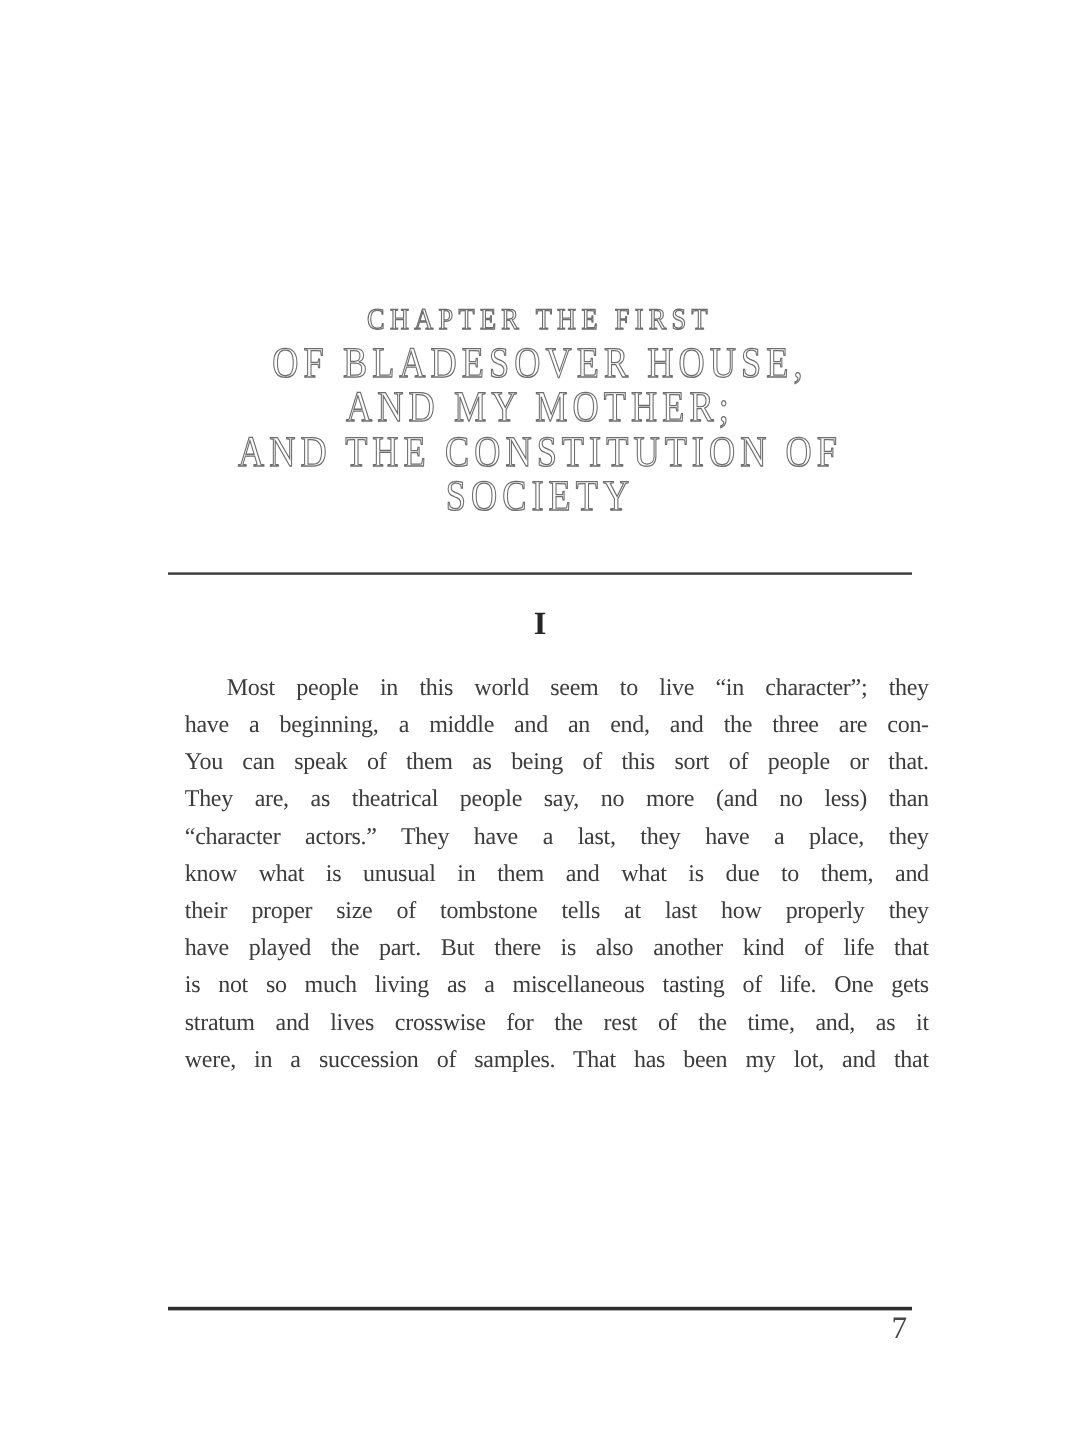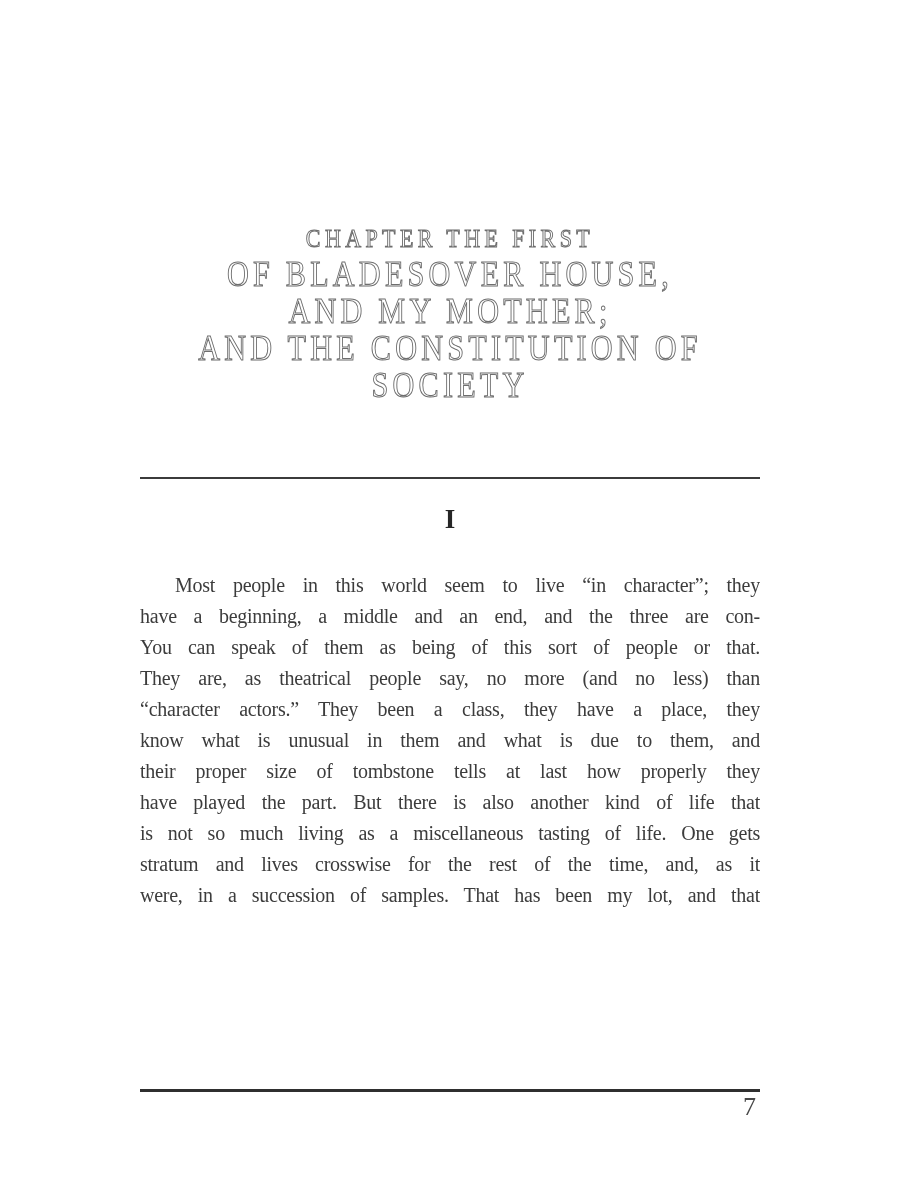--- a/index.html
+++ b/index.html
@@ -17,21 +17,21 @@
     overflow: hidden;
   }
   .col {
     position: absolute;
     left: 140px;
     width: 620px;
   }
 
   
   .chapter-head {
-    top: 222px;
+    top: 250px;
     text-align: center;
     color: #14532d;
   }
   .kicker {
     font-size: 25px;
     line-height: 34px;
     letter-spacing: 5px;
     transform: scaleX(0.88);
     transform-origin: 50% 50%;
   }
@@ -69,26 +69,27 @@
   .section-num {
     top: 504px;
     text-align: center;
     font-size: 27px;
     font-weight: bold;
     color: #262626;
   }
 
   
   .body-text {
-    top: 570px;
+    top: 558px;
     font-size: 20px;
     line-height: 31px;
     color: #3c3c3c;
     letter-spacing: -0.25px;
     word-spacing: -0.5px;
+    margin-left: 14px;
   }
   .bline {
     height: 31px;
     text-align: justify;
     text-align-last: justify;
     text-justify: inter-word;
     overflow: hidden;
     white-space: nowrap;
     white-space: normal;
   }
@@ -121,21 +122,21 @@
 
   <hr class="rule rule-top">
 
   <div class="col section-num">I</div>
 
   <div class="col body-text">
     <div class="bline indent">Most people in this world seem to live “in character”; they</div>
     <div class="bline">have a beginning, a middle and an end, and the three are con-</div>
     <div class="bline">You can speak of them as being of this sort of people or that.</div>
     <div class="bline">They are, as theatrical people say, no more (and no less) than</div>
-    <div class="bline">“character actors.” They been a class, they have a place, they</div>
+    <div class="bline">“character actors.” They have a last, they have a place, they</div>
     <div class="bline">know what is unusual in them and what is due to them, and</div>
     <div class="bline">their proper size of tombstone tells at last how properly they</div>
     <div class="bline">have played the part. But there is also another kind of life that</div>
     <div class="bline">is not so much living as a miscellaneous tasting of life. One gets</div>
     <div class="bline">stratum and lives crosswise for the rest of the time, and, as it</div>
     <div class="bline">were, in a succession of samples. That has been my lot, and that</div>
   </div>
 
   <hr class="rule rule-bottom">
 

